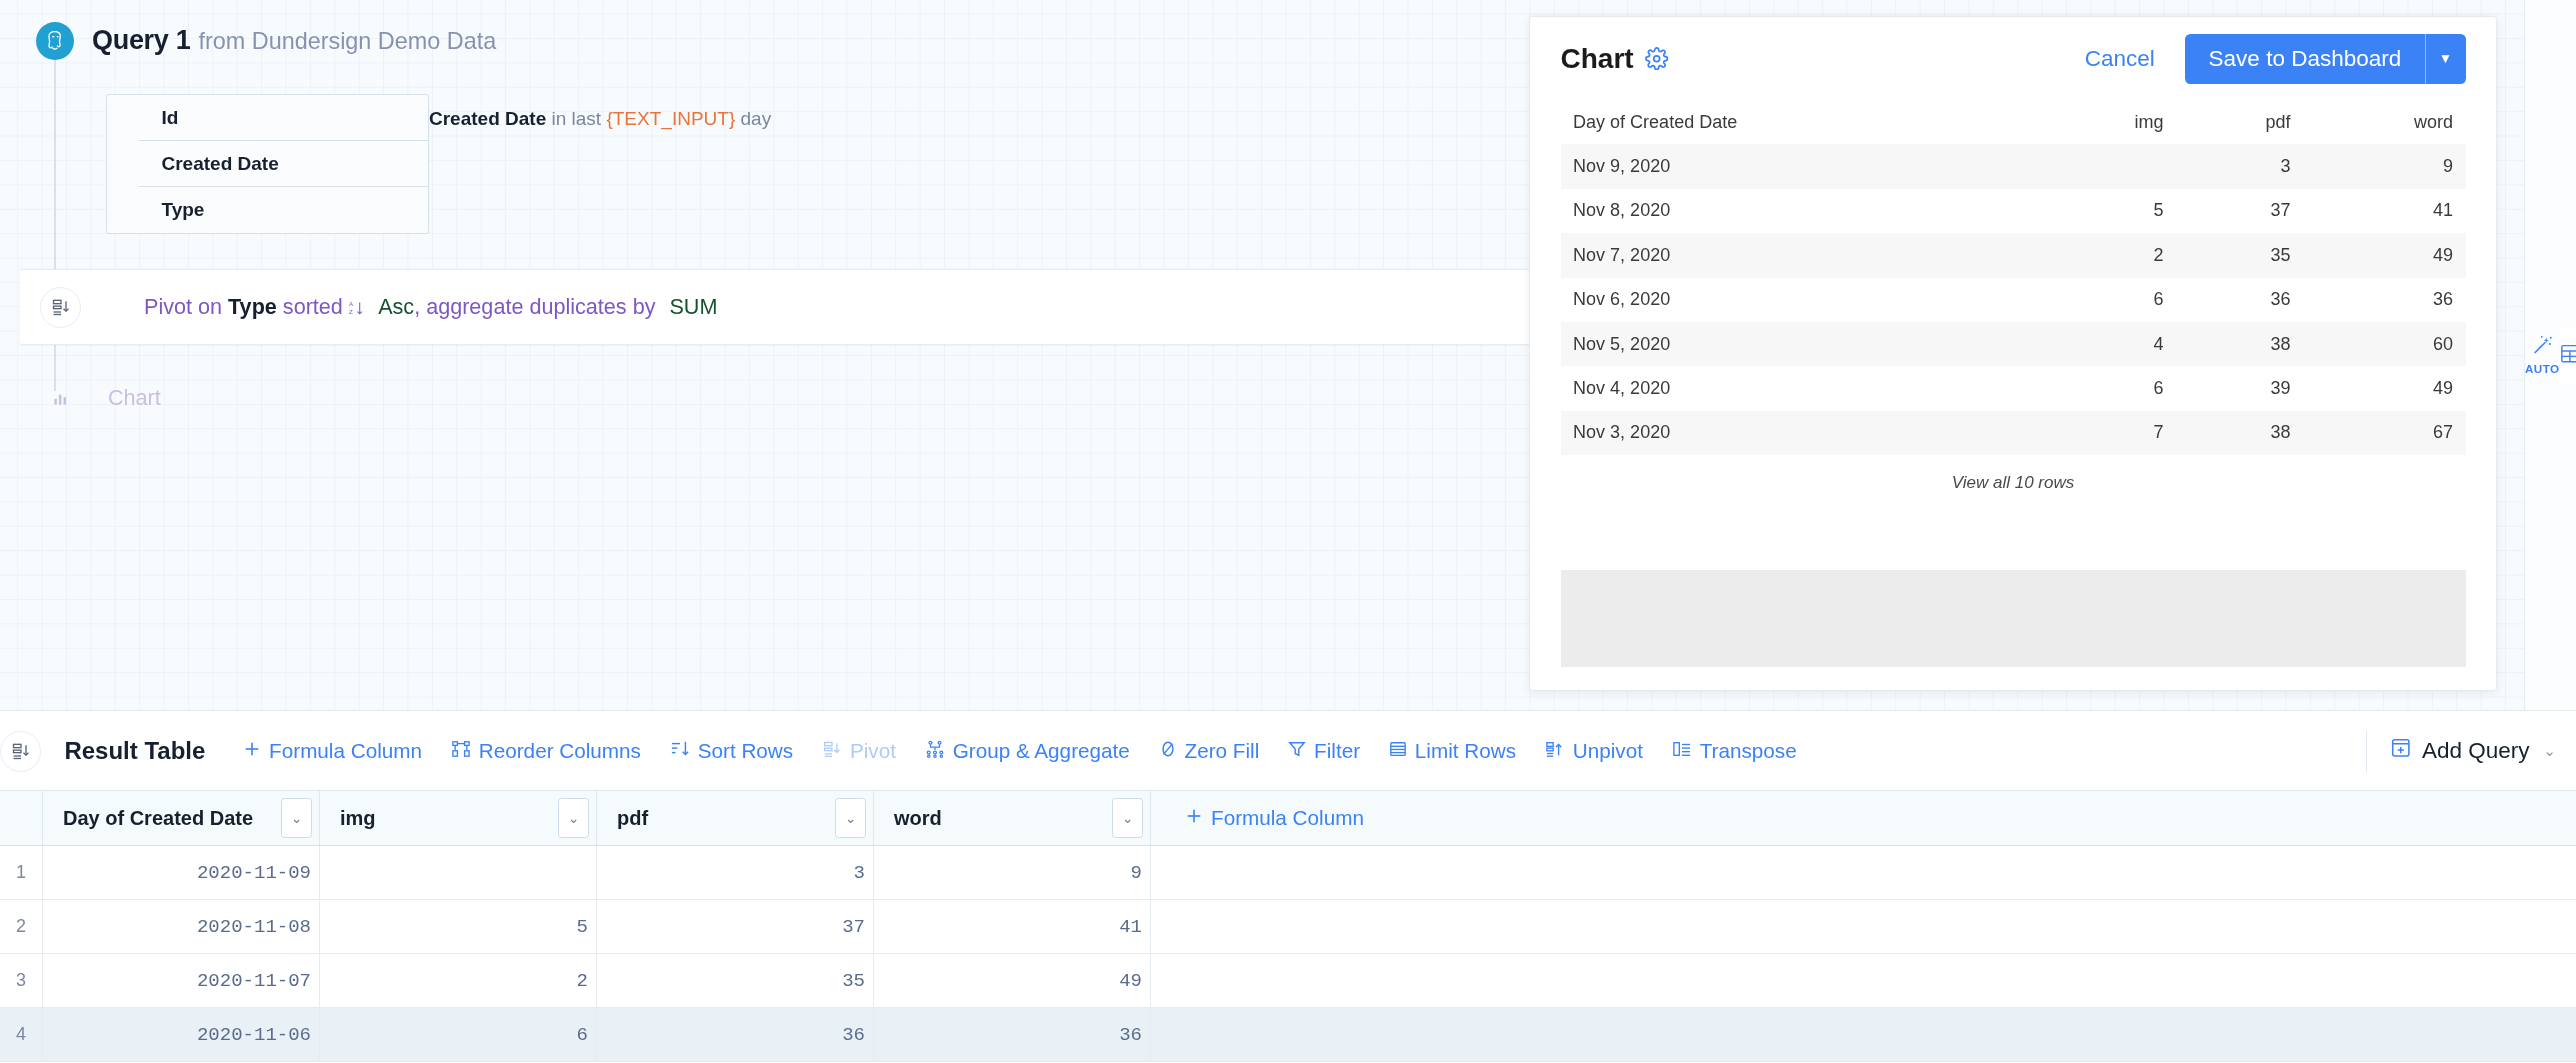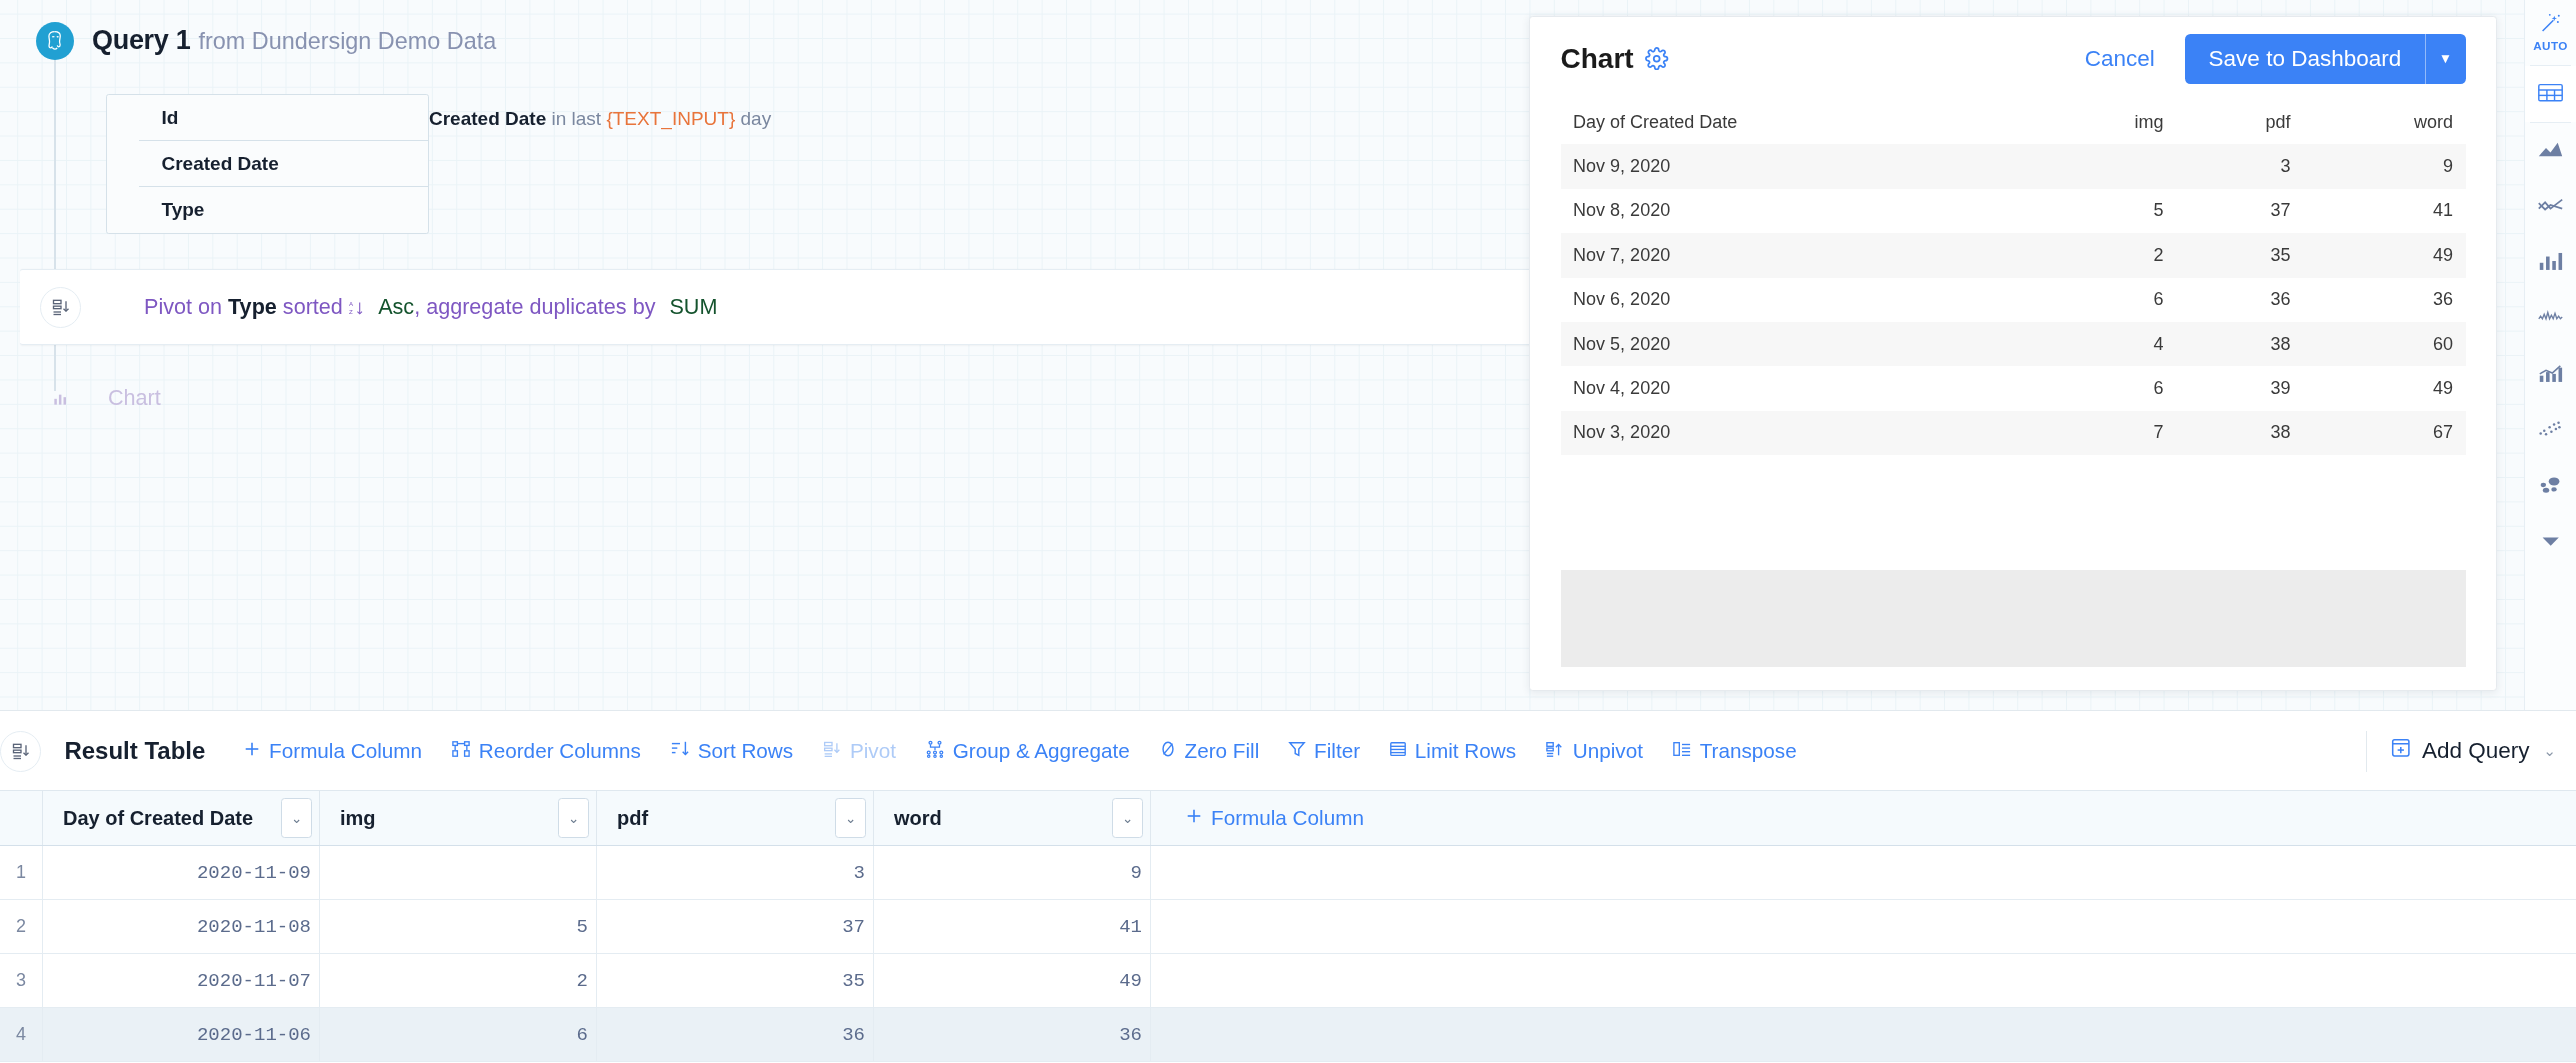--- a/index.html
+++ b/index.html
@@ -147,21 +147,21 @@
   .cp-placeholder {
     position: absolute; left: 30.5px; right: 30.5px; bottom: 23.4px;
     height: 97px; background: #ececec;
   }
 
   
   .rail {
     position: absolute; right: 0; top: 0;
     width: 52px; height: 710px;
     background: #fbfdfe; border-left: 0.9px solid #e6eef4;
-    display: flex; flex-direction: column; align-items: center;
+    display: flex; flex-direction: row; align-items: center;
   }
   .rail-item {
     width: 52px; height: 56px;
     display: flex; flex-direction: column;
     align-items: center; justify-content: center; gap: 1.8px;
     cursor: pointer;
   }
   .rail-item.auto { height: 65px; }
   .rail-label { font-size: 11.7px; font-weight: bold; color: #3b82f6; letter-spacing: 0.4px; }
   .rail-item.selected { background: #fff; }
@@ -376,20 +376,21 @@
               <td>49</td>
             </tr>
             <tr>
               <td>Nov 3, 2020</td>
               <td>7</td>
               <td>38</td>
               <td>67</td>
             </tr>
           </tbody>
         </table>
+        <div class="cp-viewall">View all 10 rows</div>
       </div>
 
       <div class="cp-placeholder"></div>
     </div>
 
     <div class="rail">
 
       <div class="rail-item auto">
         <span>
           <svg width="23.4" height="21.6" viewBox="0 0 26 24" fill="none" stroke="#3b82f6" stroke-width="1.7">

